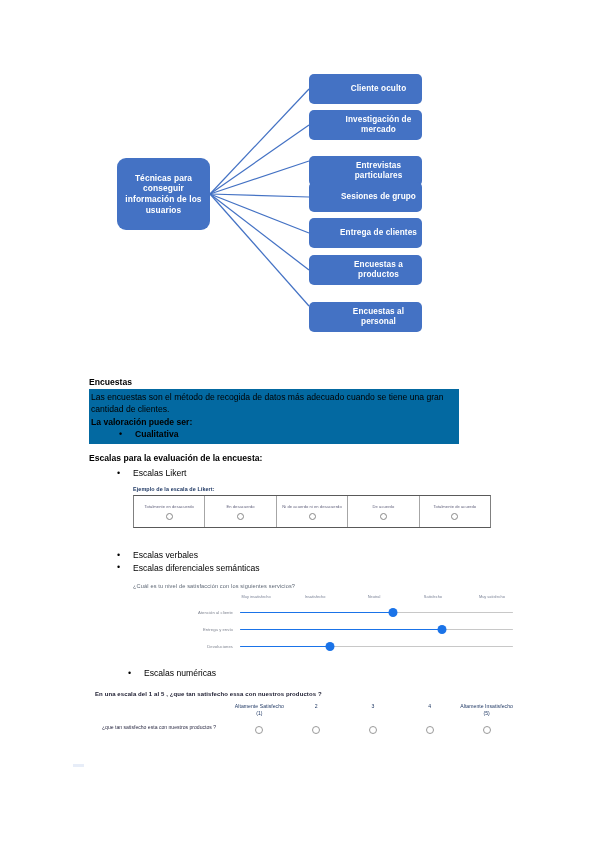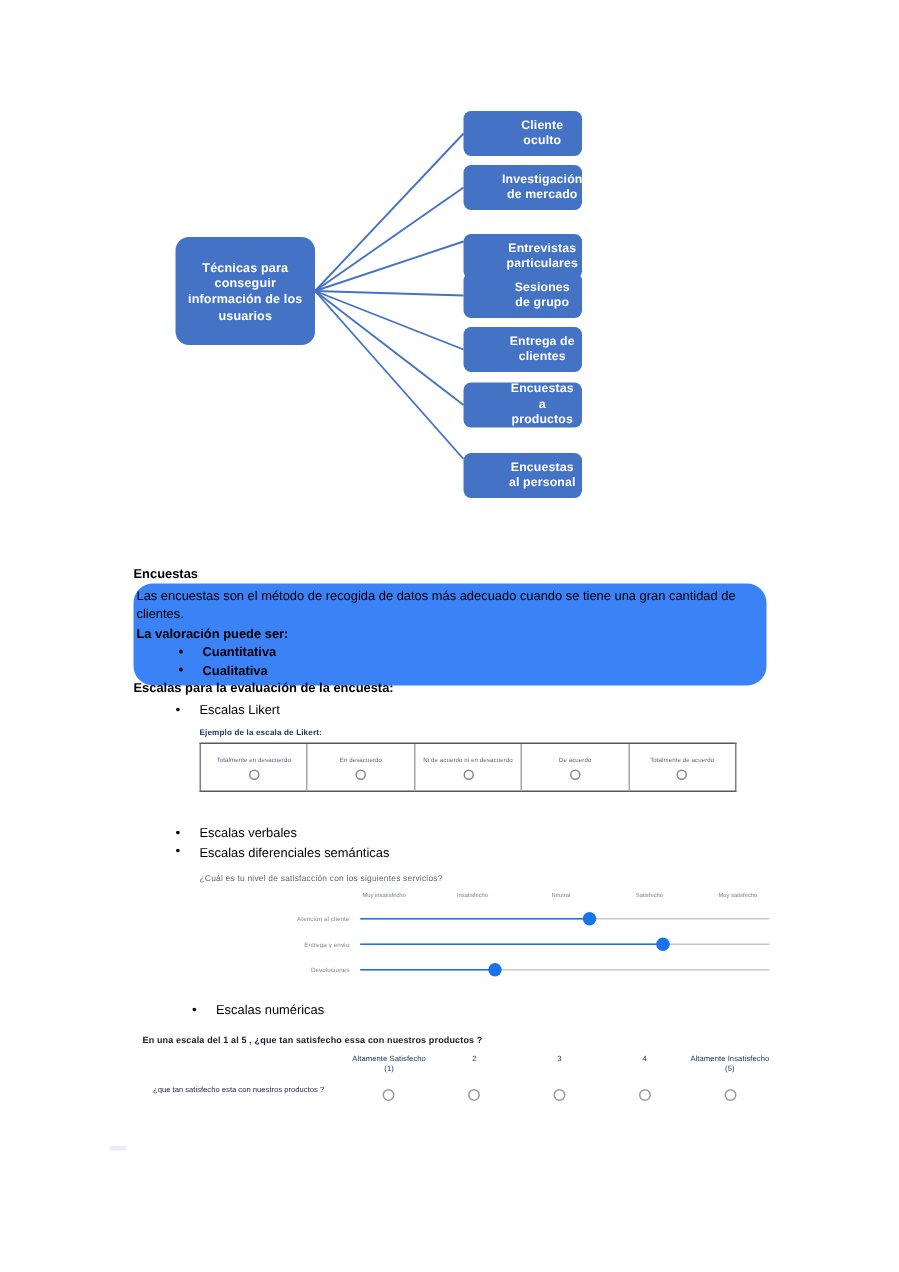--- a/index.html
+++ b/index.html
@@ -46,21 +46,21 @@
     box-sizing: border-box;
   }
   .node.root {
     left: 117px;
     top: 158px;
     width: 93px;
     height: 72px;
     border-radius: 9px;
     font-size: 8.4px;
   }
-  .leaf { left: 309px; width: 79px; height: 30px; padding-left: 30px; }
+  .leaf { left: 309px; width: 113px; height: 30px; padding-left: 30px; }
   .leaf.l0 { top: 74px; }
   .leaf.l1 { top: 110px; }
   .leaf.l2 { top: 156px; }
   .leaf.l3 { top: 182px; }
   .leaf.l4 { top: 218px; }
   .leaf.l5 { top: 255px; }
   .leaf.l6 { top: 302px; }
 
   
   #doc {
@@ -74,25 +74,24 @@
     position: absolute;
     left: 89px;
     top: 32px;
     font-size: 8.6px;
     font-weight: bold;
   }
   #highlight-block {
     position: absolute;
     left: 89px;
     top: 44px;
-    width: 422px;
-    background: #3b82f6;
+    width: 370px;
+    background: #0369a1;
     padding: 2px 2px 3px 2px;
     box-sizing: border-box;
-    border-radius: 13px;
   }
   #highlight-block p {
     margin: 0;
     font-size: 8.6px;
     line-height: 1.44;
   }
   .bullets {
     margin: 0;
     padding: 0;
     list-style: none;
@@ -368,21 +367,20 @@
 </div>
 
 <div id="doc">
 
   <div id="heading-encuestas">Encuestas</div>
 
   <div id="highlight-block">
     <p>Las encuestas son el método de recogida de datos más adecuado cuando se tiene una gran cantidad de clientes.</p>
     <p class="bold">La valoración puede ser:</p>
     <ul class="bullets bold">
-      <li>Cuantitativa</li>
       <li>Cualitativa</li>
     </ul>
   </div>
 
   <div id="escalas-line">Escalas para la evaluación de la encuesta:</div>
 
   <ul class="bullets" id="bullet-likert">
     <li>Escalas Likert</li>
   </ul>
 

